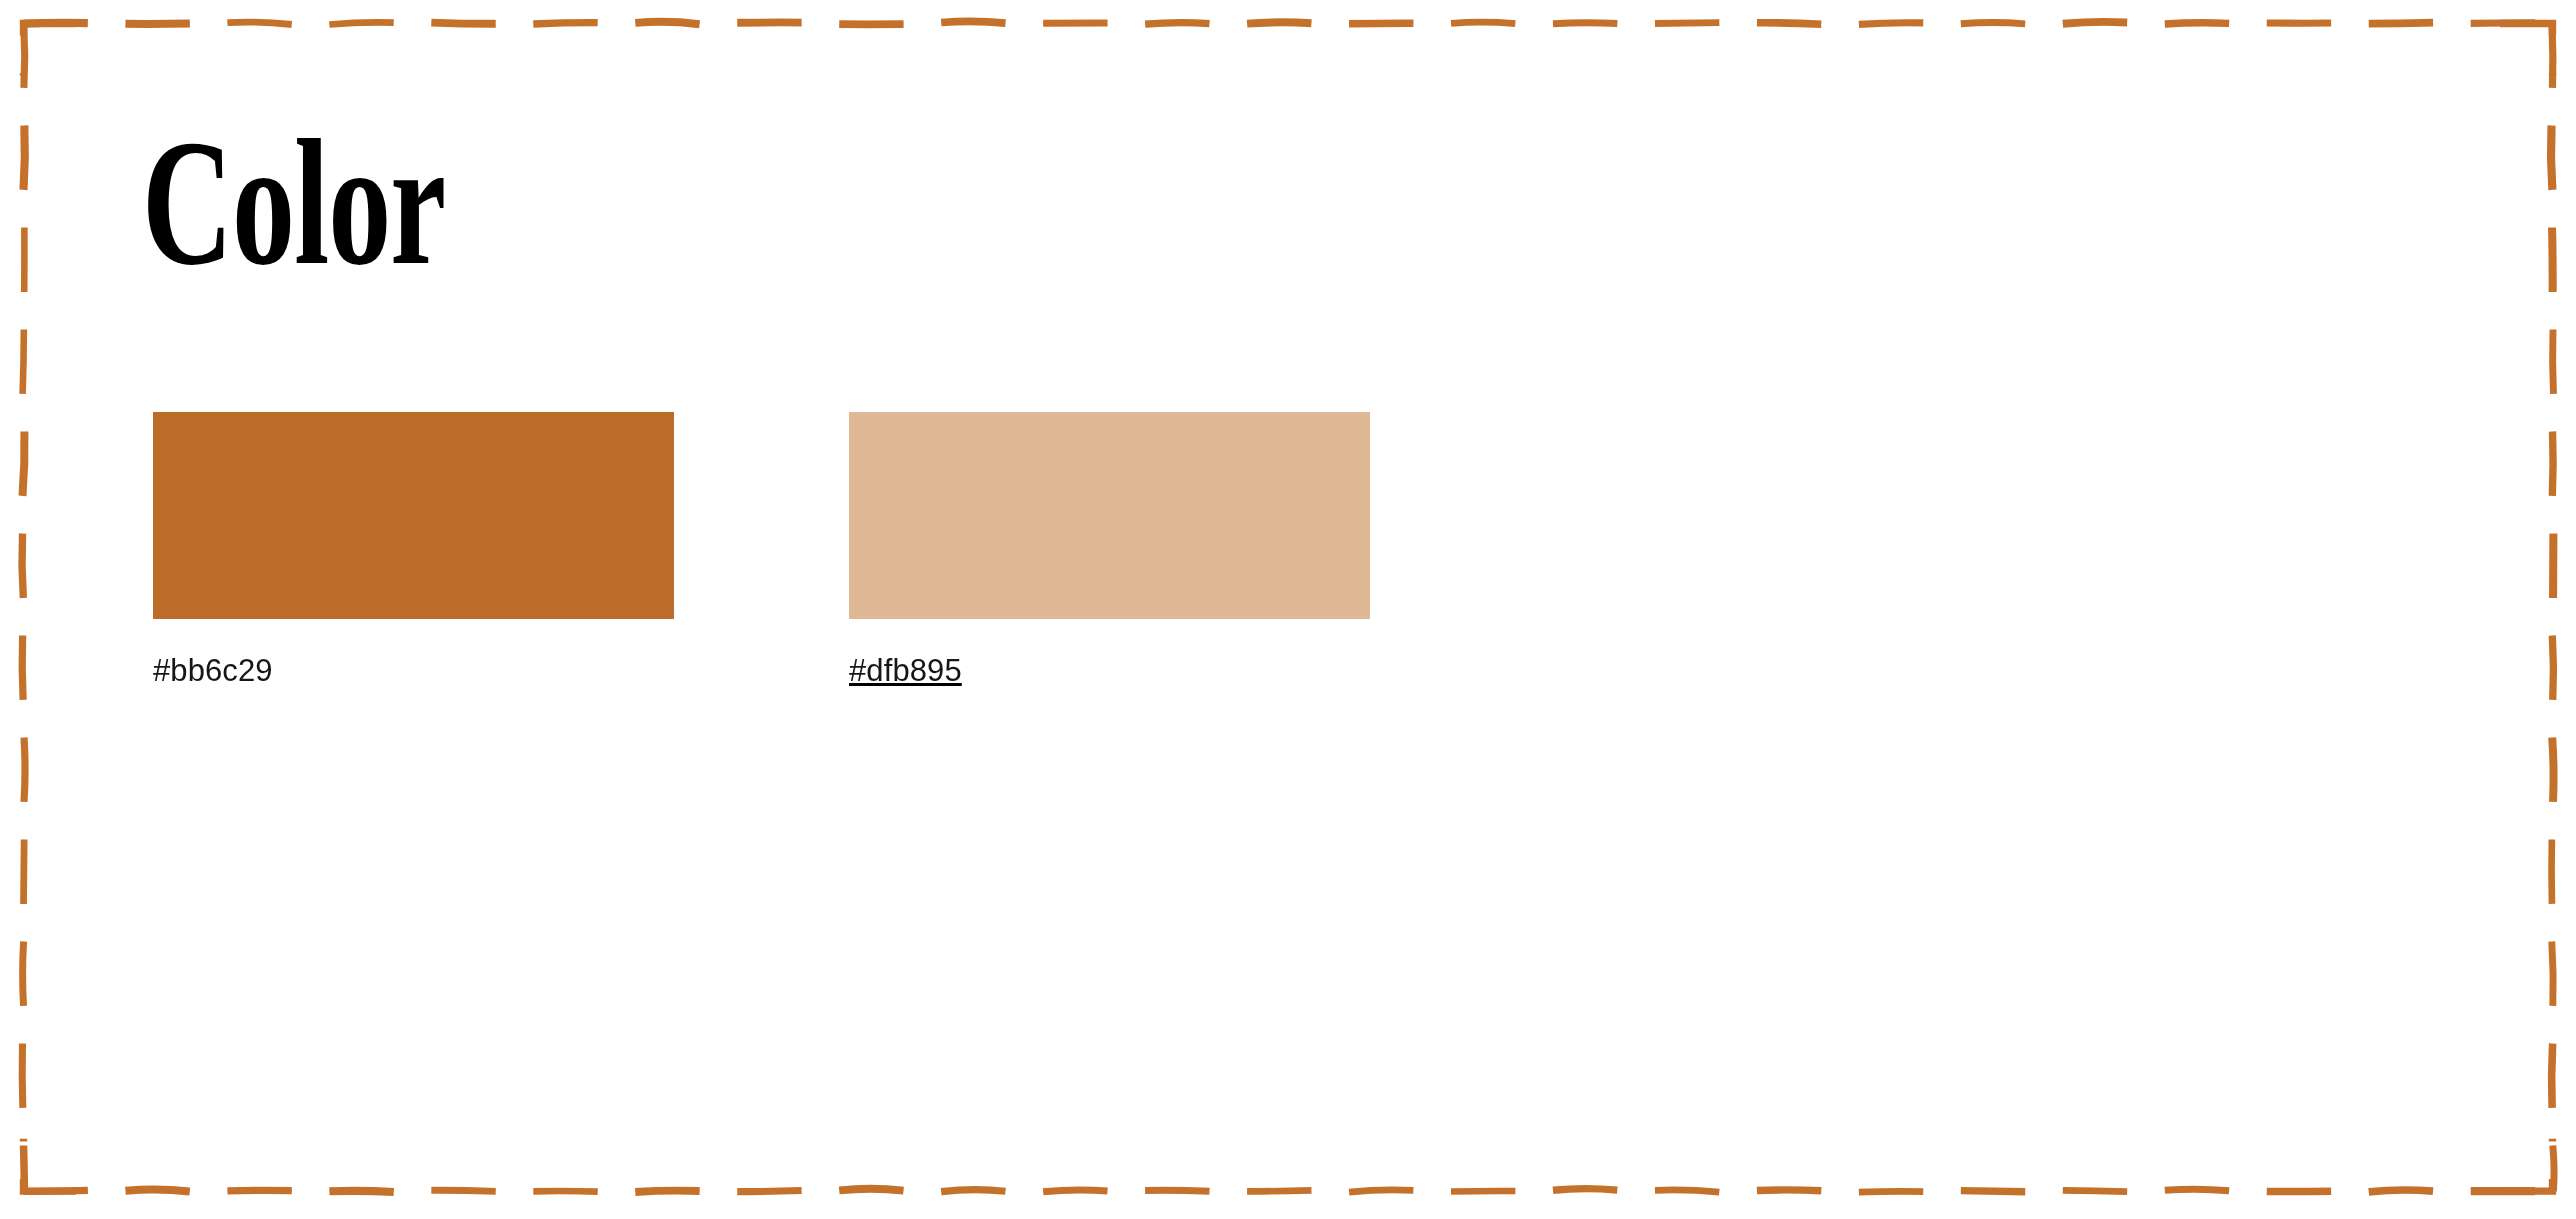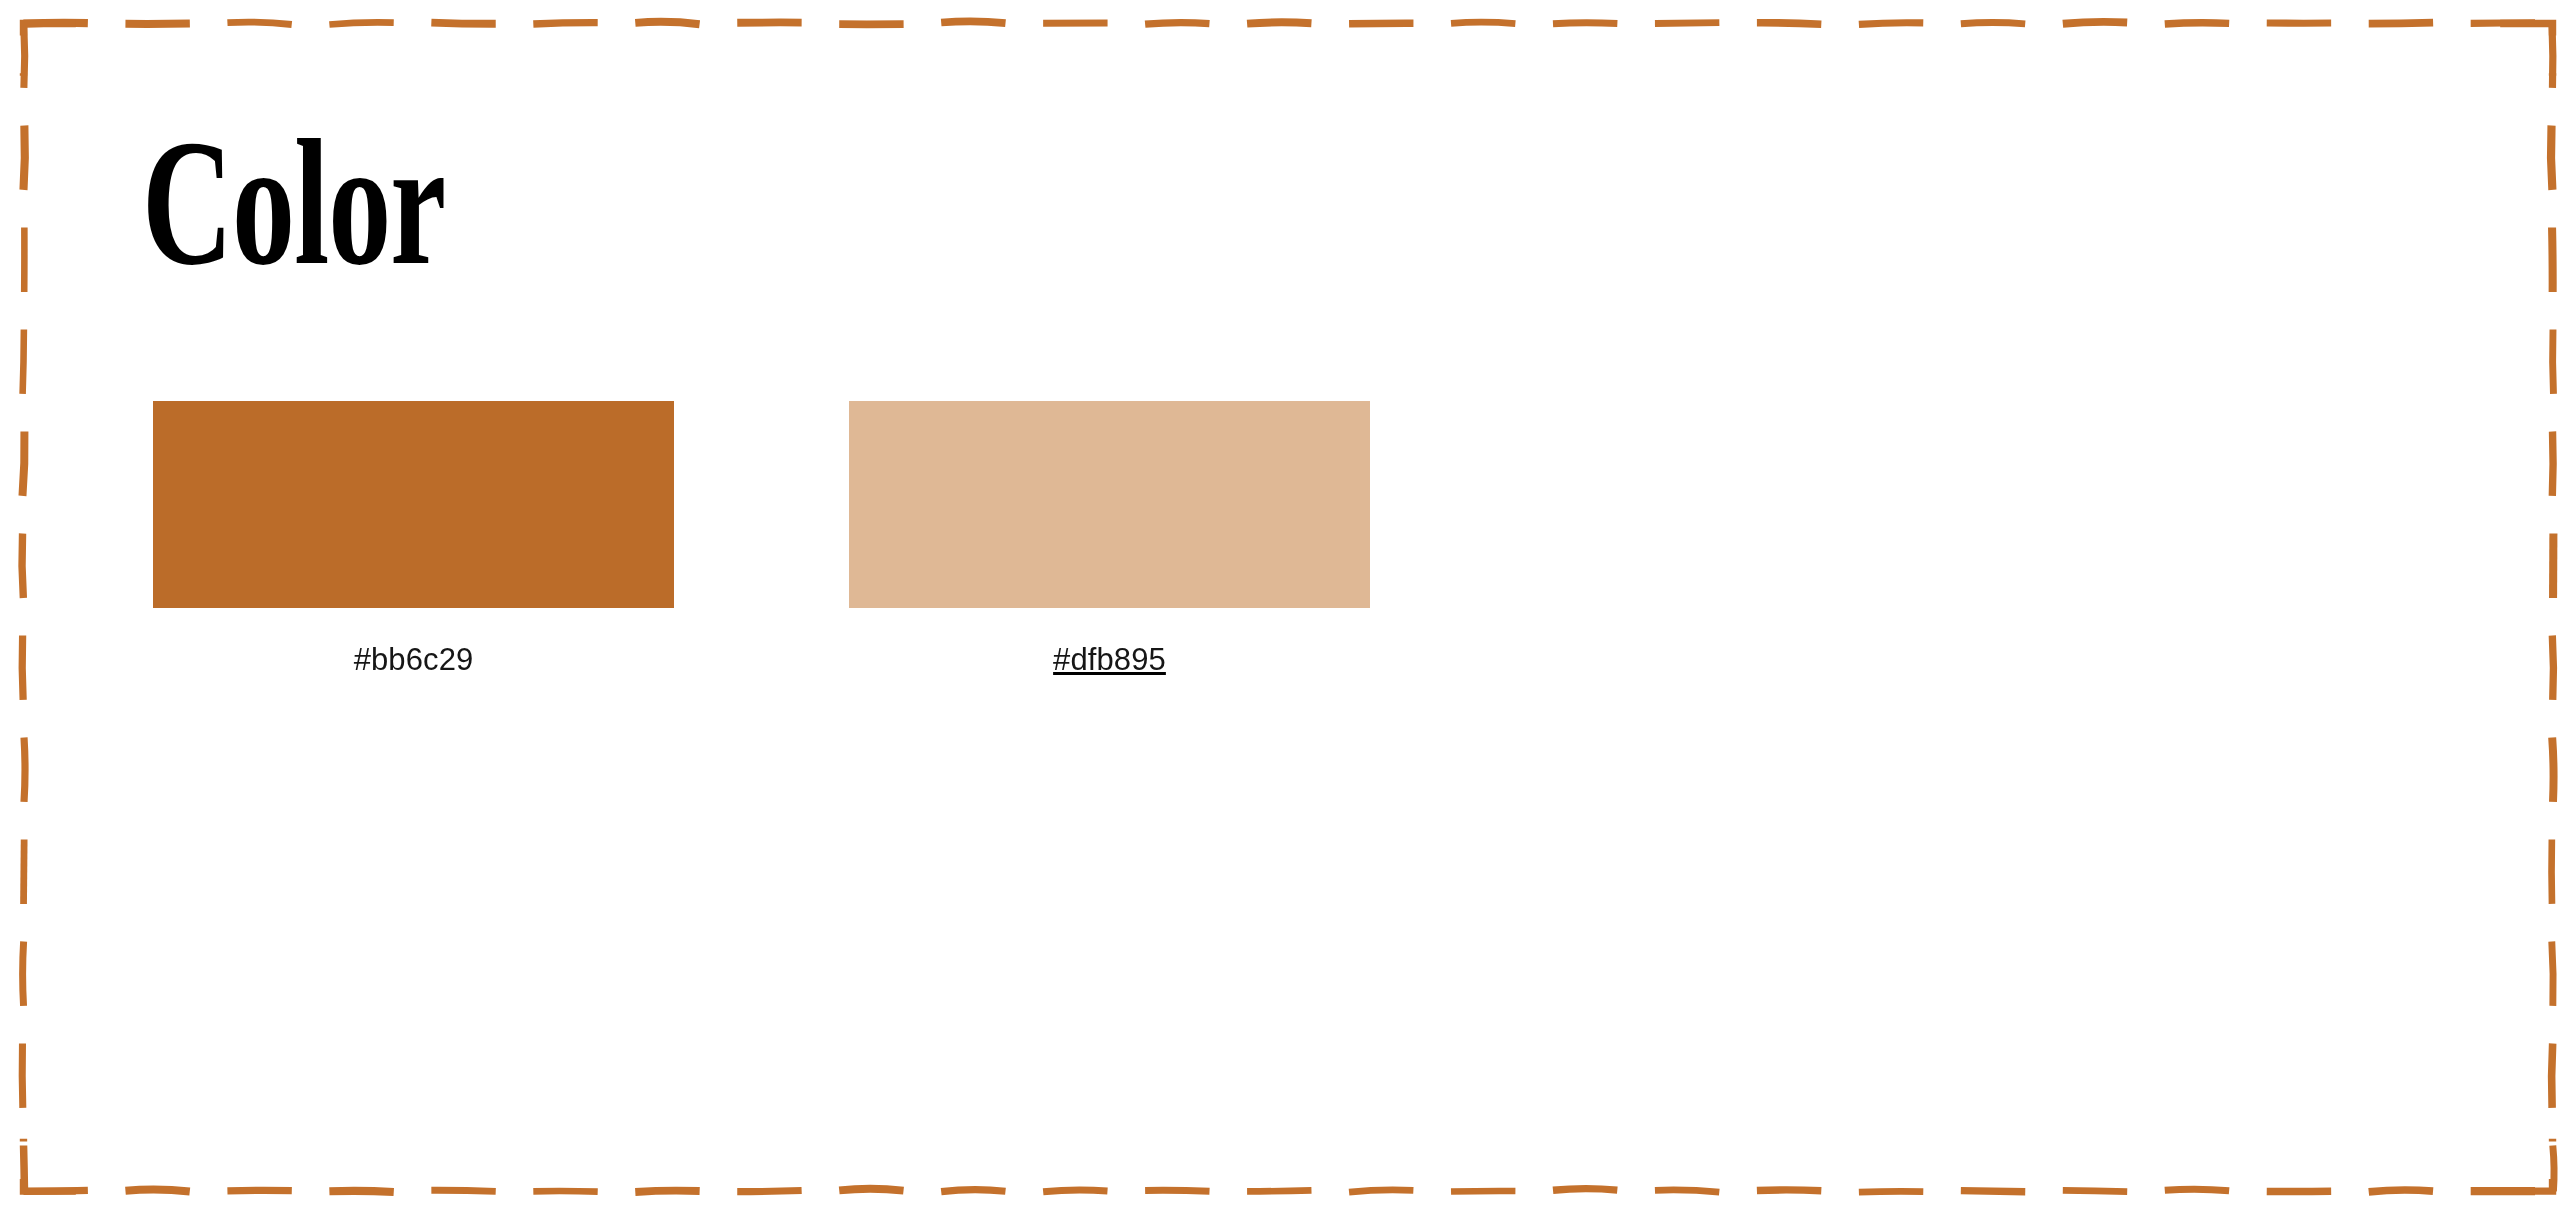--- a/index.html
+++ b/index.html
@@ -13,21 +13,20 @@
     overflow: hidden;
     font-family: "Liberation Sans", sans-serif;
     -webkit-font-smoothing: antialiased;
   }
 
   #page {
     position: relative;
     width: 2496px;
     height: 1220px;
     background: #ffffff;
-    text-align: center;
   }
 
   
   #frame-border {
     position: absolute;
     left: 0;
     top: 0;
     width: 2576px;
     height: 1220px;
     pointer-events: none;
@@ -55,21 +54,21 @@
     left: 145px;
     top: 397px;
     width: 2080px;
   }
   .swatch-row {
     position: relative;
     height: 401px;
   }
   .swatch-cell {
     position: absolute;
-    top: 4px;
+    top: 15px;
     width: 521px;
     padding-left: 8px;
   }
   .swatch-cell.col-0 { left: 0px; }
   .swatch-cell.col-1 { left: 696px; text-decoration: underline; }
   .swatch-cell.col-2 { left: 1390px; }
 
   .swatch-chip {
     width: 521px;
     height: 207px;

